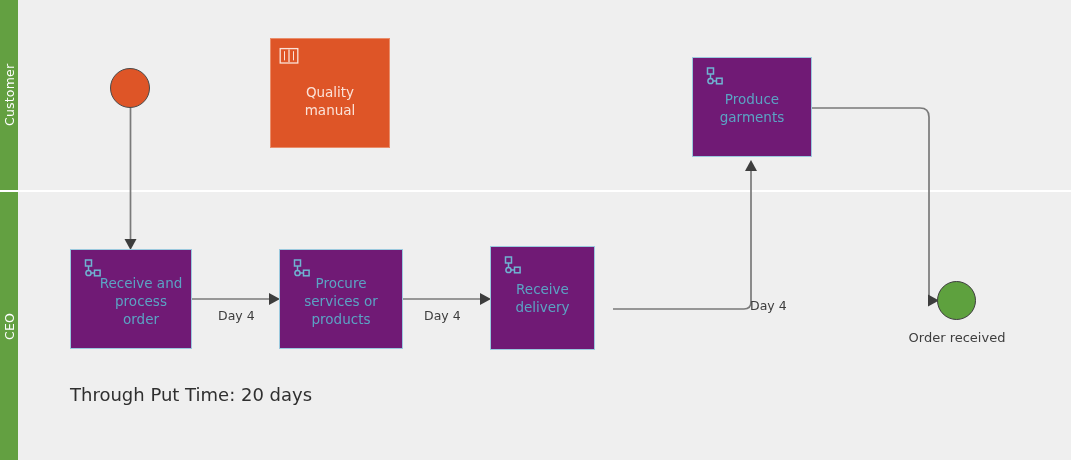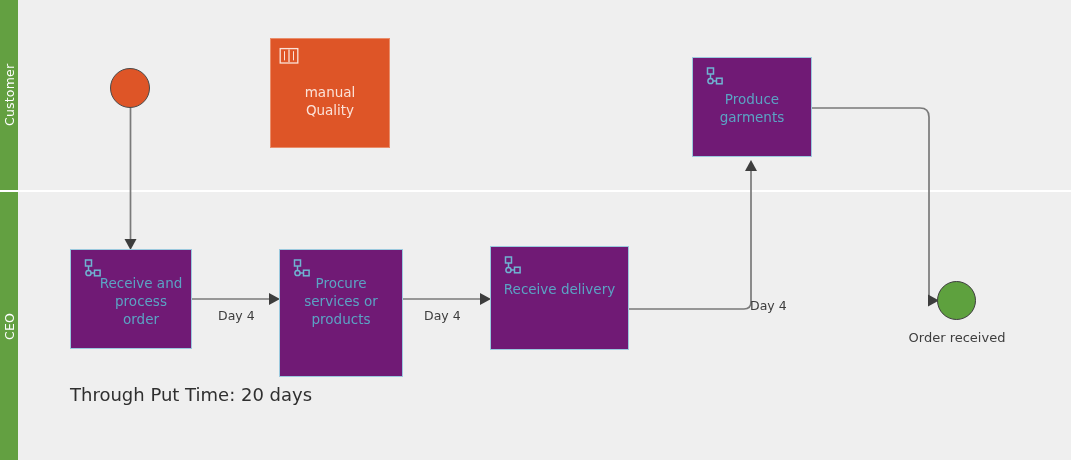--- a/index.html
+++ b/index.html
@@ -151,24 +151,24 @@
     left: 6px; right: 6px;
     text-align: center;
     color: #5ba3c4;
     font-size: 13.5px;
     line-height: 18px;
   }
 
   #task-receive-order   { left: 70px;  top: 249px; width: 122px; height: 100px; }
   #task-receive-order .task-label   { top: 24px; margin-left: 20px; }
 
-  #task-procure         { left: 279px; top: 249px; width: 124px; height: 128px; }
+  #task-procure         { left: 279px; top: 249px; width: 124px; height: 100px; }
   #task-procure .task-label         { top: 24px; }
 
-  #task-receive-delivery{ left: 490px; top: 246px; width: 139px; height: 104px; }
+  #task-receive-delivery{ left: 490px; top: 246px; width: 105px; height: 104px; }
   #task-receive-delivery .task-label{ top: 33px; }
 
   #task-produce         { left: 692px; top: 57px;  width: 120px; height: 100px; }
   #task-produce .task-label         { top: 32px; }
 
   
   .edge-label {
     position: absolute;
     color: #3d3d3d;
     font-size: 12.5px;
@@ -233,22 +233,22 @@
   <div class="event" id="start-event"></div>
 
   <div id="quality-manual">
     <svg id="quality-manual-icon" viewBox="0 0 20 18">
       <rect x="1.2" y="1.6" width="17.6" height="14.4" fill="none" stroke="#fbe2d8" stroke-width="1.3"></rect>
       <line x1="10" y1="2.6" x2="10" y2="15" stroke="#fbe2d8" stroke-width="1.3"></line>
       <line x1="5.5" y1="4.2" x2="5.5" y2="13.4" stroke="#fbe2d8" stroke-width="1"></line>
       <line x1="14.5" y1="4.2" x2="14.5" y2="13.4" stroke="#fbe2d8" stroke-width="1"></line>
     </svg>
     <div id="quality-manual-label">
+      <div>Quality</div>
       <div>manual</div>
-      <div>Quality</div>
     </div>
   </div>
 
   <div class="task" id="task-receive-order">
     <svg class="task-icon" viewBox="0 0 22 20">
       <rect x="5.5" y="1" width="6" height="6" fill="none" stroke="#6fb4d2" stroke-width="1.5"></rect>
       <line x1="8.5" y1="7" x2="8.5" y2="11.5" stroke="#6fb4d2" stroke-width="1.5"></line>
       <circle cx="8.5" cy="14" r="2.6" fill="none" stroke="#6fb4d2" stroke-width="1.5"></circle>
       <line x1="11.1" y1="14" x2="14.5" y2="14" stroke="#6fb4d2" stroke-width="1.5"></line>
       <rect x="14.5" y="11.2" width="5.6" height="5.6" fill="none" stroke="#6fb4d2" stroke-width="1.5"></rect>

